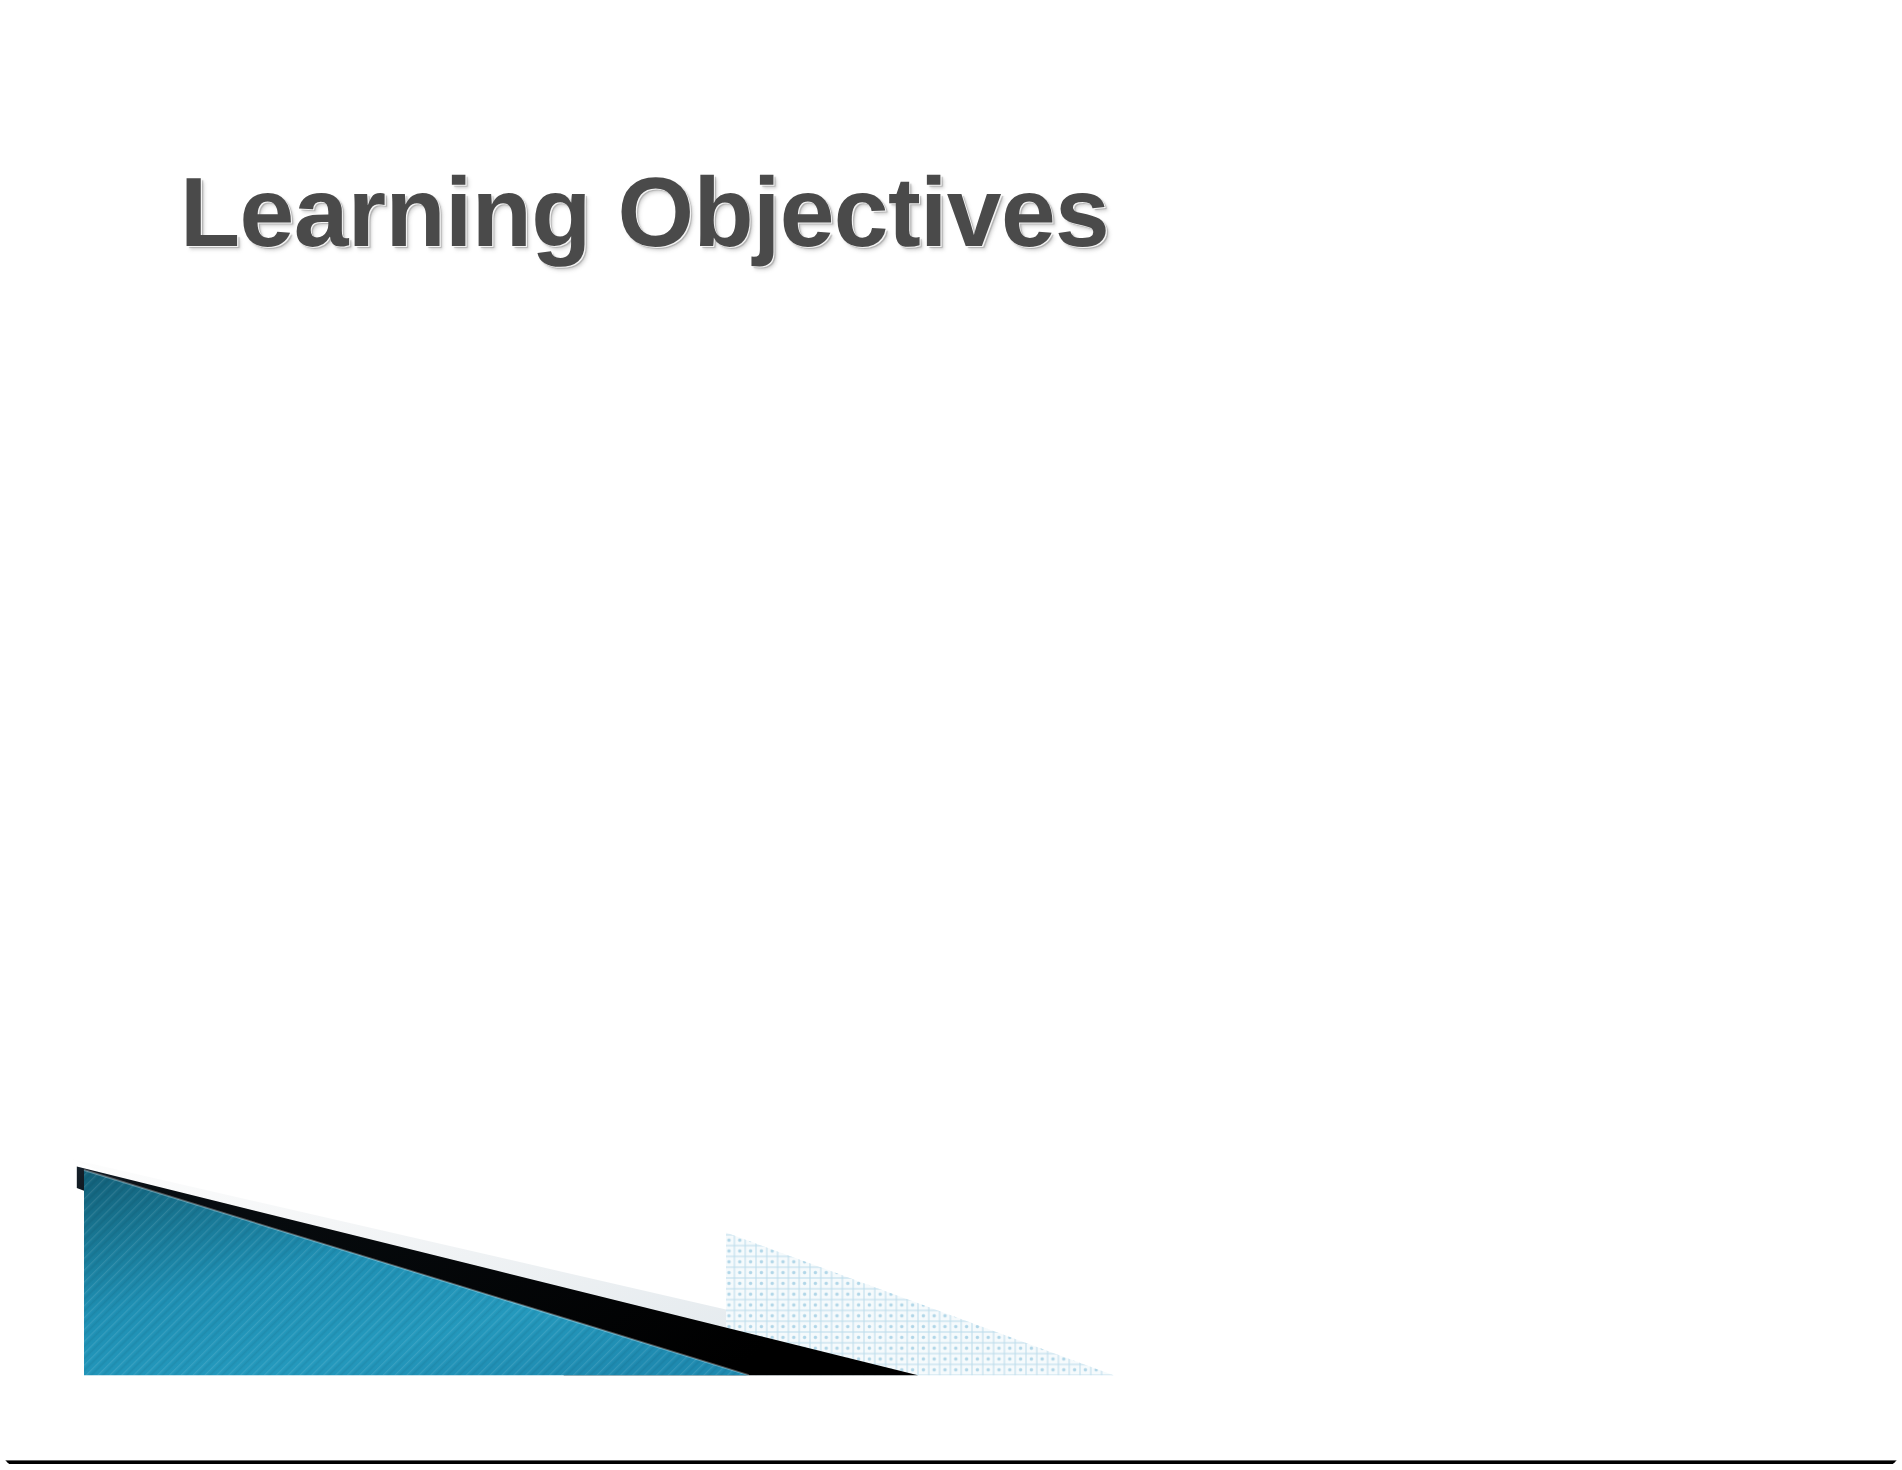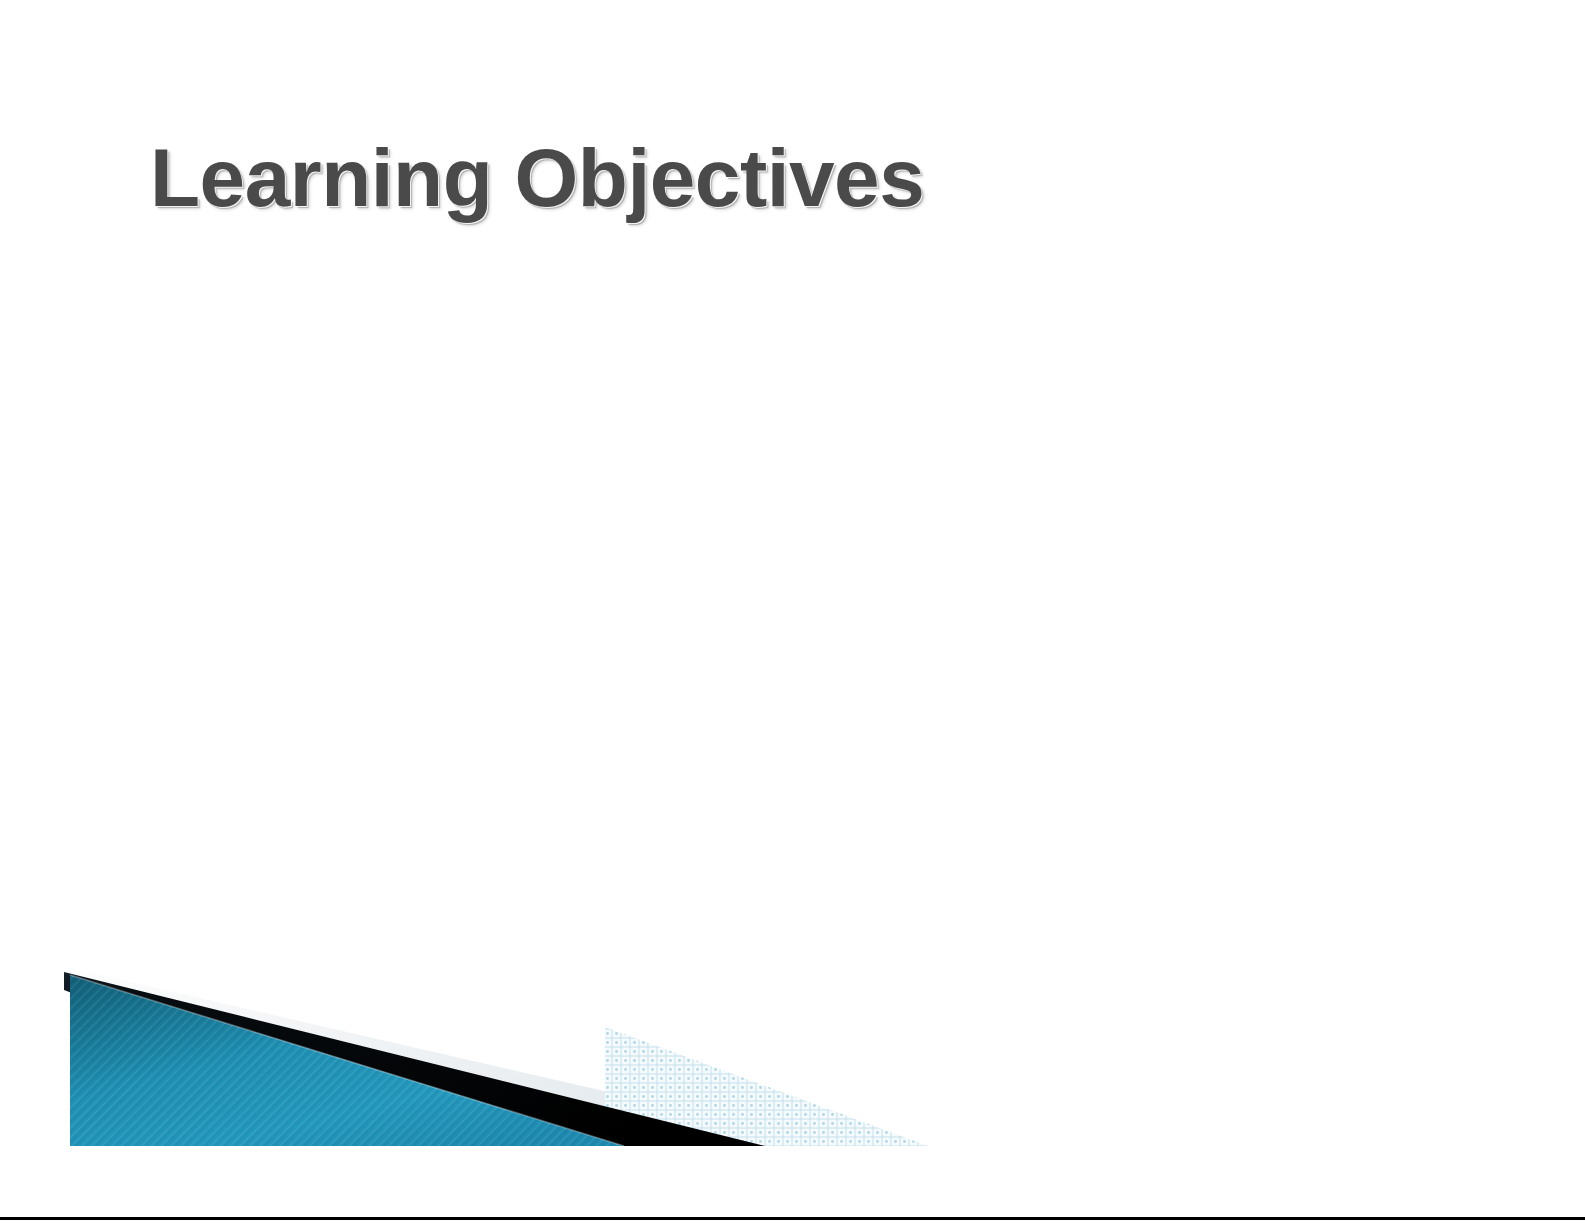--- a/index.html
+++ b/index.html
@@ -13,20 +13,21 @@
     font-family: "Liberation Sans", sans-serif;
   }
 
   
   .slide {
     position: relative;
     width: 1585px;
     height: 1225px;
     background: #ffffff;
     overflow: hidden;
+    border-radius: 21px;
   }
 
   .slide-surface {
     position: absolute;
     left: 0;
     top: 0;
     width: 1585px;
     height: 1217px;
     background: #ffffff;
   }

